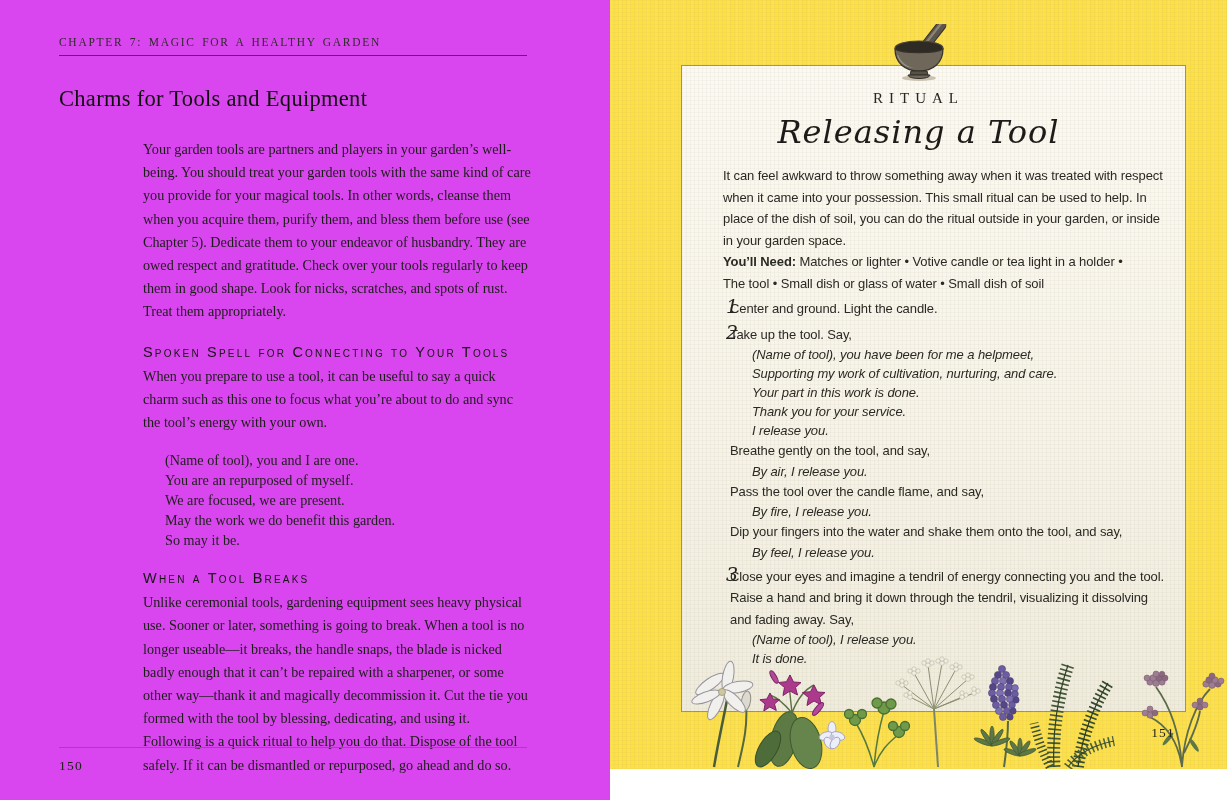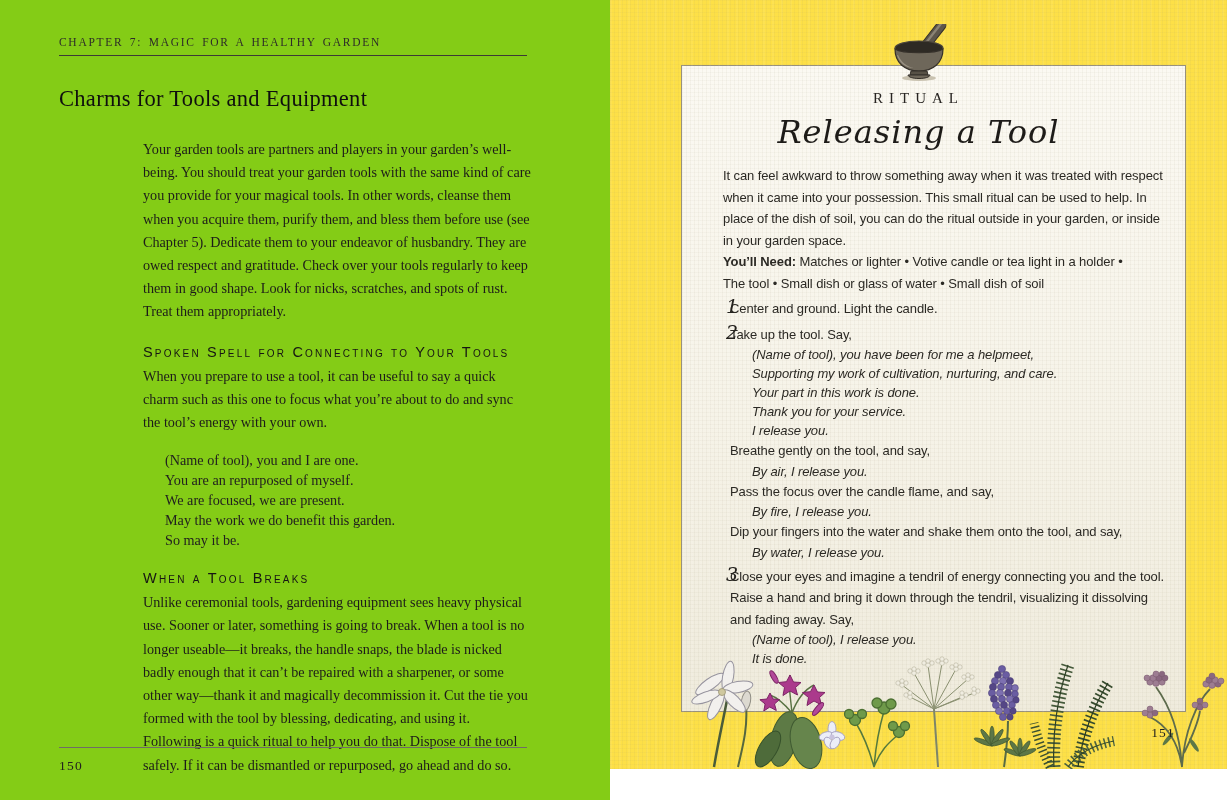--- a/index.html
+++ b/index.html
@@ -1,19 +1,19 @@
 <!DOCTYPE html>
 <html><head>
 <meta charset="utf-8">
 <style>
   html,body{margin:0;padding:0;background:#e9e5d8;}
   .spread{position:relative;width:1227px;height:800px;display:flex;overflow:hidden;background:#fff;}
 
   
-  .page-left{position:relative;width:610px;height:800px;background:#84cc16;box-sizing:border-box;padding:36px 0 0 59px;color:#1d1c1a;}
+  .page-left{position:relative;width:610px;height:800px;background:#d946ef;box-sizing:border-box;padding:36px 0 0 59px;color:#1d1c1a;}
   .lp-inner{width:468px;}
   .running-head{font-family:"Liberation Serif",serif;font-size:11.5px;letter-spacing:1.7px;word-spacing:2px;color:#2e2c29;}
   .head-rule{border:none;border-top:1.5px solid #3c3a36;margin:7px 0 0 0;width:468px;}
   .lp-title{font-family:"Liberation Serif",serif;font-size:22.5px;font-weight:400;letter-spacing:.3px;color:#0f0f0e;margin:30px 0 0 0;}
   .lp-body{margin-left:84px;width:388px;margin-top:26px;}
   .lp-body p{font-family:"Liberation Serif",serif;font-size:14.2px;line-height:23.2px;margin:0;color:#1d1c1a;}
   .lp-section-heading{font-family:"Liberation Sans",sans-serif;font-variant:small-caps;font-size:14.5px;letter-spacing:2.2px;color:#161513;margin:20px 0 5px 0;font-weight:400;}
   .lp-verse{margin:16px 0 2px 22px;}
   .lp-verse p{font-family:"Liberation Serif",serif;font-size:14.2px;line-height:20px;margin:0;color:#22211f;}
   .foot-rule{position:absolute;left:59px;bottom:52px;width:468px;border:none;border-top:1px solid #6f6c66;margin:0;}
@@ -121,24 +121,24 @@
             <span class="step-num">2</span>
             <div class="step-body">
               <p class="sl">Take up the tool. Say,</p>
               <p class="sl verse">(Name of tool), you have been for me a helpmeet,</p>
               <p class="sl verse">Supporting my work of cultivation, nurturing, and care.</p>
               <p class="sl verse">Your part in this work is done.</p>
               <p class="sl verse">Thank you for your service.</p>
               <p class="sl verse">I release you.</p>
               <p class="sl">Breathe gently on the tool, and say,</p>
               <p class="sl verse">By air, I release you.</p>
-              <p class="sl">Pass the focus over the candle flame, and say,</p>
+              <p class="sl">Pass the tool over the candle flame, and say,</p>
               <p class="sl verse">By fire, I release you.</p>
               <p class="sl">Dip your fingers into the water and shake them onto the tool, and say,</p>
-              <p class="sl verse">By water, I release you.</p>
+              <p class="sl verse">By feel, I release you.</p>
             </div>
           </div>
 
           <div class="step">
             <span class="step-num">3</span>
             <div class="step-body">
               <p class="sl">Close your eyes and imagine a tendril of energy connecting you and the tool. Raise a hand and bring it down through the tendril, visualizing it dissolving and fading away. Say,</p>
               <p class="sl verse">(Name of tool), I release you.</p>
               <p class="sl verse">It is done.</p>
             </div>

